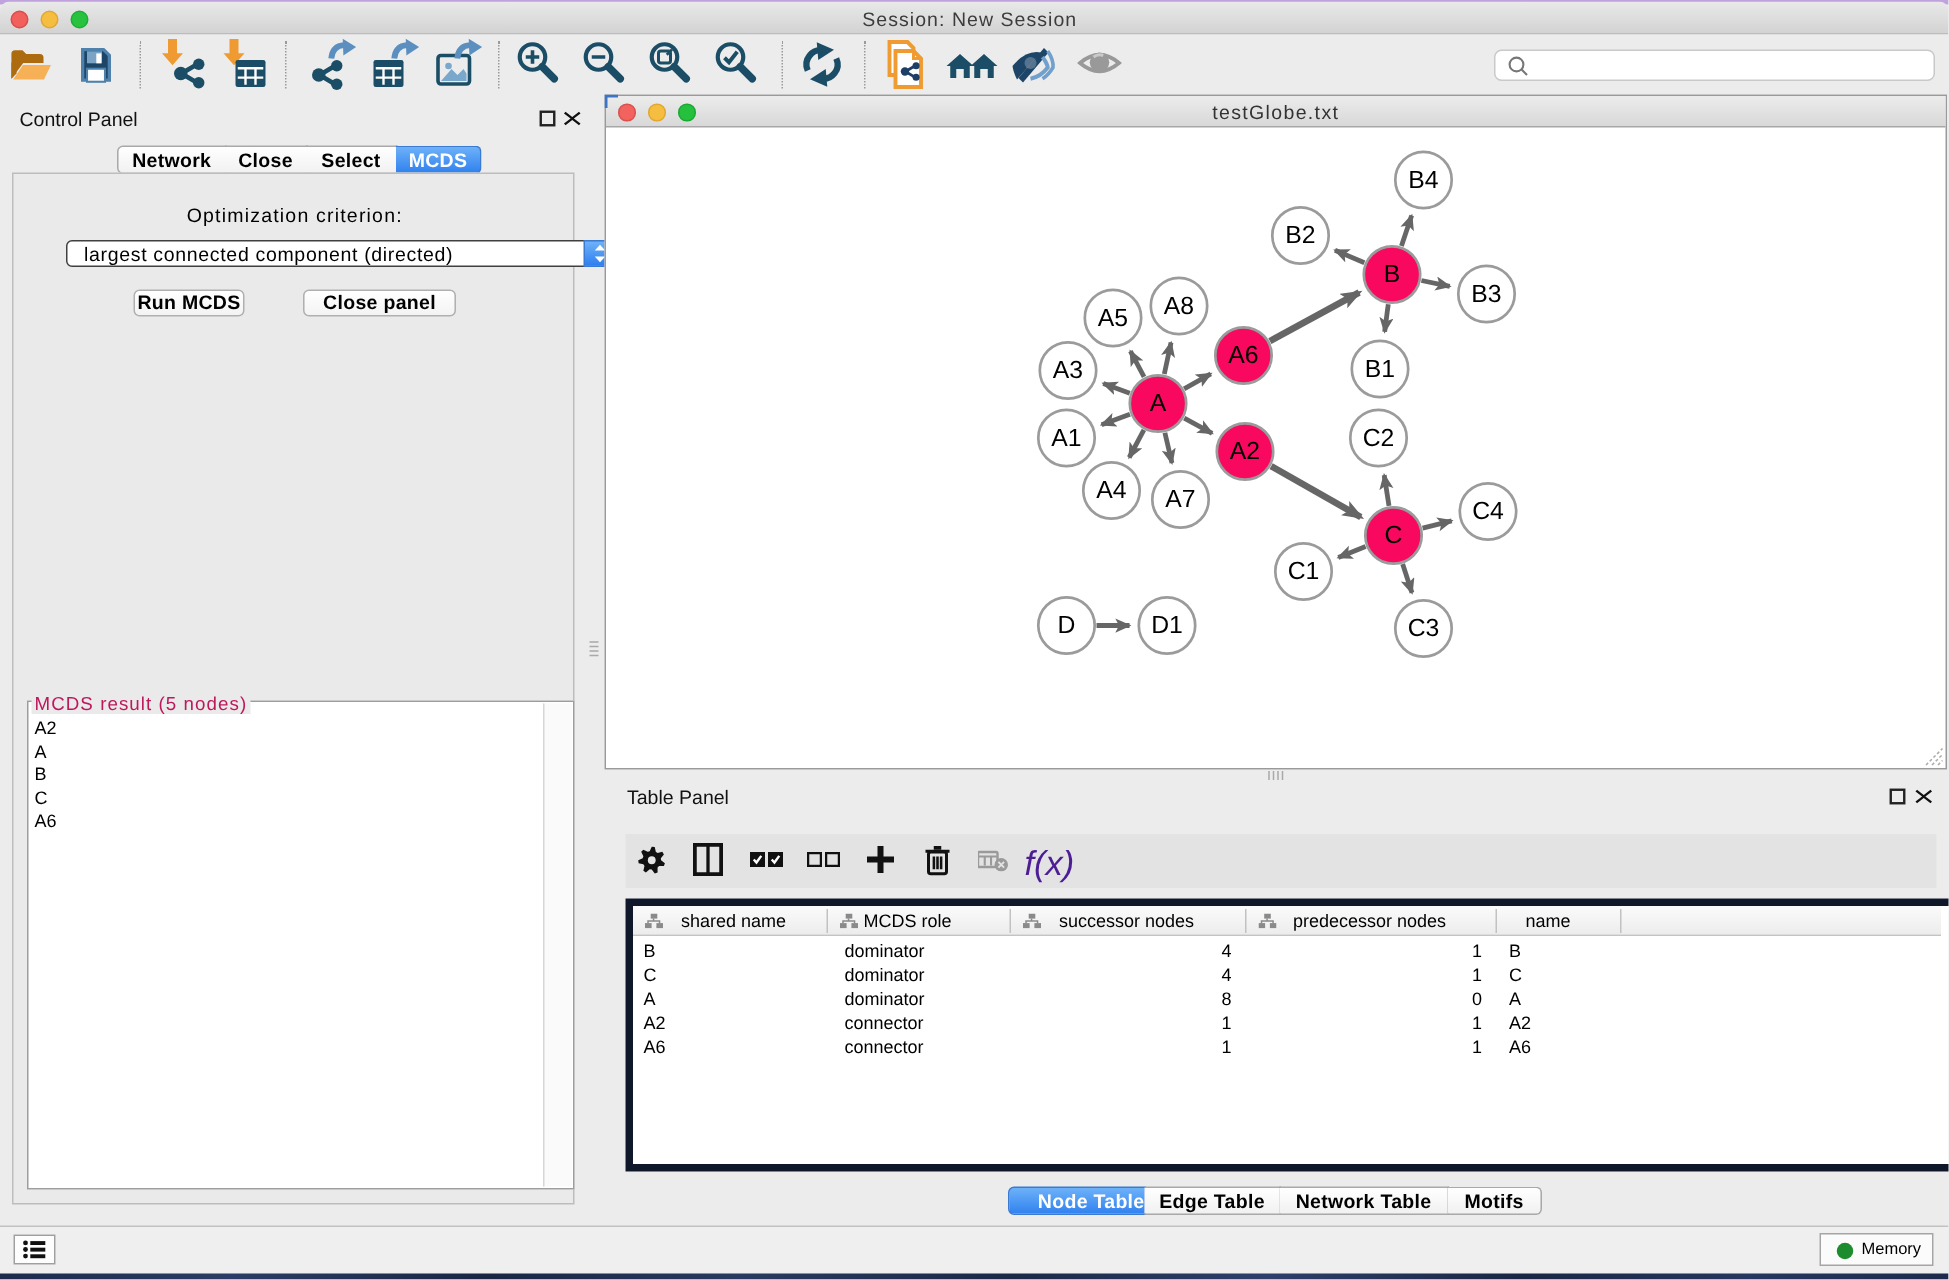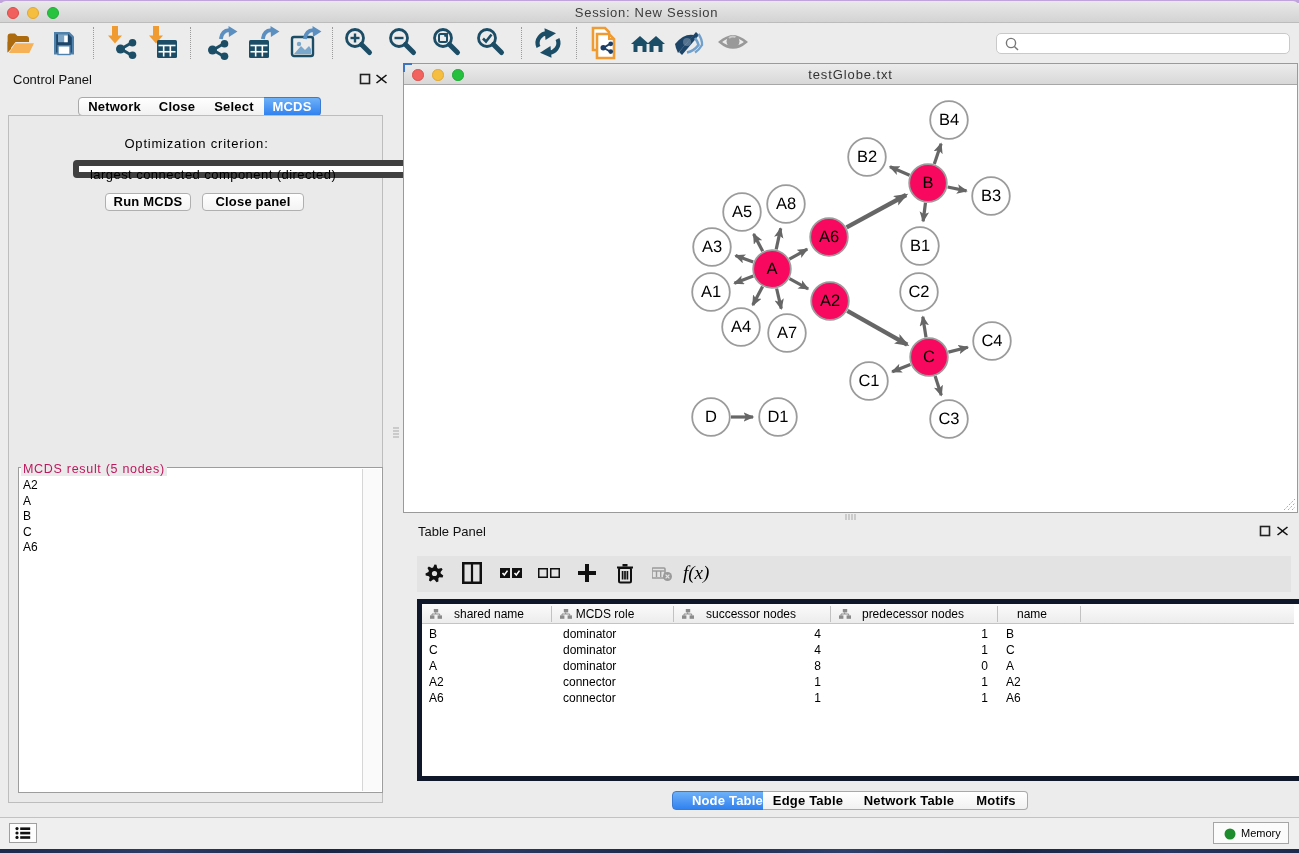--- a/index.html
+++ b/index.html
@@ -25,21 +25,21 @@
   
   #cpTitle { left:13px; top:72px; font-size:13px; color:#111; }
   .wbtn { position:absolute; }
   #cpTabs { left:78px; top:97px; height:19px; }
   .tab { position:absolute; top:0; height:19px; background:linear-gradient(#ffffff,#f1f1f1);
      border:1px solid #a9a9a9; font-size:13px; font-weight:bold; letter-spacing:0.2px; color:#000; text-align:center; line-height:18px; }
   .tabsel { background:linear-gradient(#6db1f8,#3182f0); color:#fff; border-color:#3a7ad1; }
   #cpPane { left:8px; top:115px; width:375px; height:688px; background:#eaeaea; border:1px solid #bdbdbd; }
   #optLabel { left:0; width:375px; top:20px; text-align:center; font-size:13px; color:#000; letter-spacing:0.8px; }
   #dropdown { left:35px; top:44px; width:367px; height:18px; background:#fff;
-     border:6px solid #404040; border-radius:4px;margin-left:29px; }
+     border:1px solid #404040; border-radius:4px; }
   #ddText { position:absolute; left:11px; top:0px; font-size:13px; color:#000; line-height:17px; letter-spacing:0.45px; }
   #ddCap { position:absolute; right:-1px; top:-1px; width:22px; height:18px; border-radius:0 4px 4px 0;
      background:linear-gradient(#6fb2f9,#2e7fef); border:1px solid #3a7ad1; }
   .btn { position:absolute; top:77px; height:18px; background:linear-gradient(#ffffff,#f3f3f3);
      border:1px solid #b0b0b0; border-radius:4px; font-size:13px; font-weight:bold; letter-spacing:0.2px; text-align:center; line-height:16px; color:#000; }
   #fieldset { left:9px; top:351px; width:365px; height:326px; background:#fff; border:1px solid #9d9d9d; }
   #fsLegend { position:absolute; left:2px; top:-6px; background:#eaeaea; font-size:12.5px; color:#be185d; padding:0 2px; letter-spacing:0.7px; }
   #fsList { position:absolute; left:4px; top:10px; font-size:12px; color:#000; line-height:15.6px; }
   #fsScroll { position:absolute; right:1px; top:1px; width:19px; height:322px; background:#fafafa; border-left:1px solid #d6d6d6; }
 
@@ -240,21 +240,21 @@
   <div class="abs" id="optLabel">Optimization criterion:</div>
   <div class="abs" id="dropdown">
     <div id="ddText">largest connected component (directed)</div>
     <div id="ddCap">
       <svg width="20" height="16" viewBox="0 0 20 16" style="position:absolute;left:0;top:0">
         <path d="M6.5 6 L10 2.2 L13.5 6 Z" fill="#fff"></path>
         <path d="M6.5 10 L10 13.8 L13.5 10 Z" fill="#fff"></path>
       </svg>
     </div>
   </div>
-  <div class="btn" style="left:96px; width:86px;">Run MCDS</div>
+  <div class="btn" style="left:80px; width:74px;">Run MCDS</div>
   <div class="btn" style="left:193px; width:102px;">Close panel</div>
   <div class="abs" id="fieldset">
     <div id="fsLegend">MCDS result (5 nodes)</div>
     <div id="fsList">A2<br>A<br>B<br>C<br>A6</div>
     <div id="fsScroll"></div>
   </div>
 </div>
 
 <div class="abs" id="netWin">
   <div id="netTitle">
@@ -383,21 +383,21 @@
 <svg style="position:absolute;left:235px;top:10px" width="20" height="15" viewBox="0 0 20 15">
       <g fill="#9a9a9a">
         <rect x="0" y="2" width="13" height="10" rx="1" fill="none" stroke="#9a9a9a" stroke-width="1.6"></rect>
 <line x1="0.5" y1="5" x2="12.5" y2="5" stroke="#9a9a9a" stroke-width="1.4"></line>
 <line x1="4.5" y1="5" x2="4.5" y2="11" stroke="#9a9a9a" stroke-width="1.4"></line>
 <line x1="8.7" y1="5" x2="8.7" y2="11" stroke="#9a9a9a" stroke-width="1.4"></line>
 <circle cx="15.5" cy="10.5" r="4.5"></circle>
 <path d="M13.6 8.6 L17.4 12.4 M17.4 8.6 L13.6 12.4" stroke="#e3e3e3" stroke-width="1.3"></path>
       </g>
     </svg>
-<div style="position:absolute;left:266px;top:6px;font-family:Liberation Serif, serif;font-style:italic;font-size:19px;color:#000000;">f(x)</div>
+<div style="position:absolute;left:266px;top:6px;font-family:Liberation Sans, sans-serif;font-style:italic;font-size:23px;color:#4c1d95;">f(x)</div>
 </div>
 <div class="abs" id="tbl">
   <div id="tblHead">
     <div class="hsep" style="left:129px"></div>
 <div class="hsep" style="left:251px"></div>
 <div class="hsep" style="left:408px"></div>
 <div class="hsep" style="left:575px"></div>
 <div class="hsep" style="left:658px"></div>
 <svg style="position:absolute;left:8px;top:5px" width="12" height="10" viewBox="0 0 12 10">
 <g fill="#8a8a8a">

